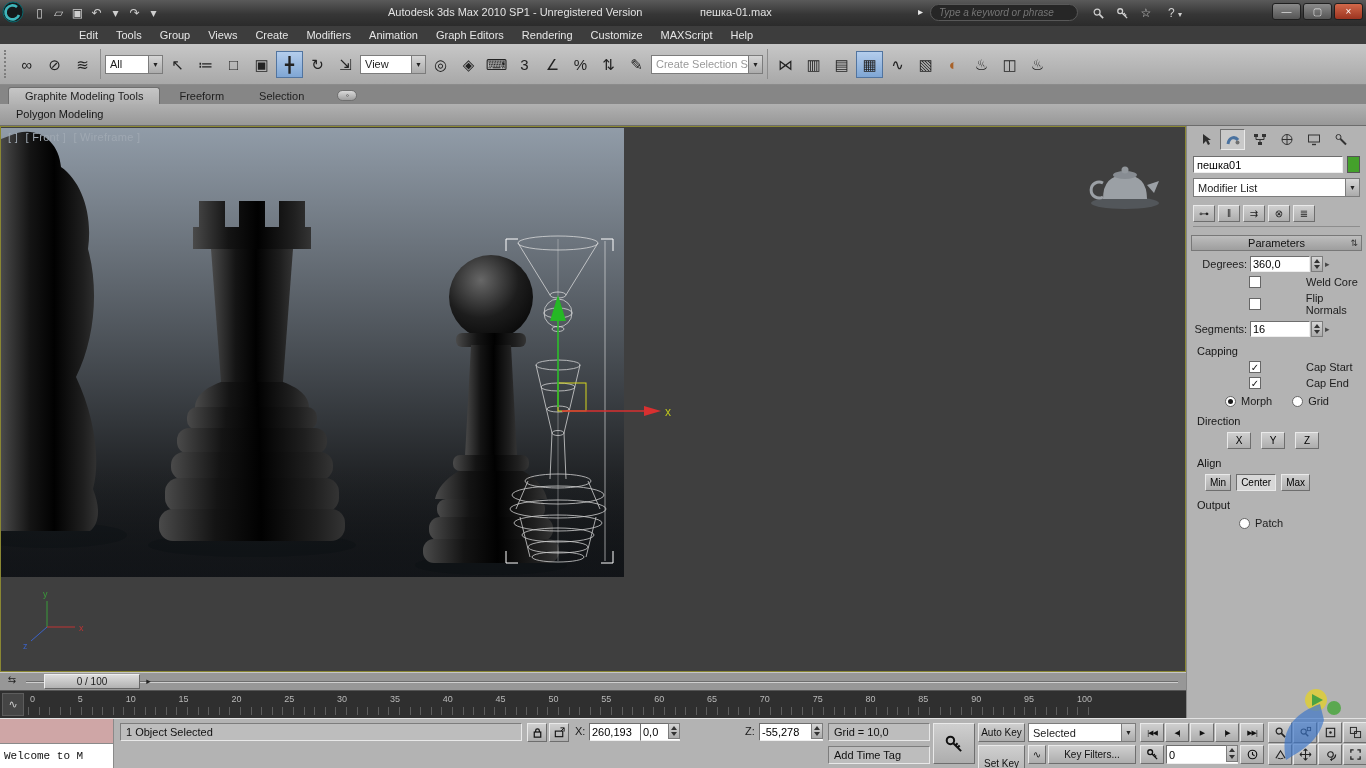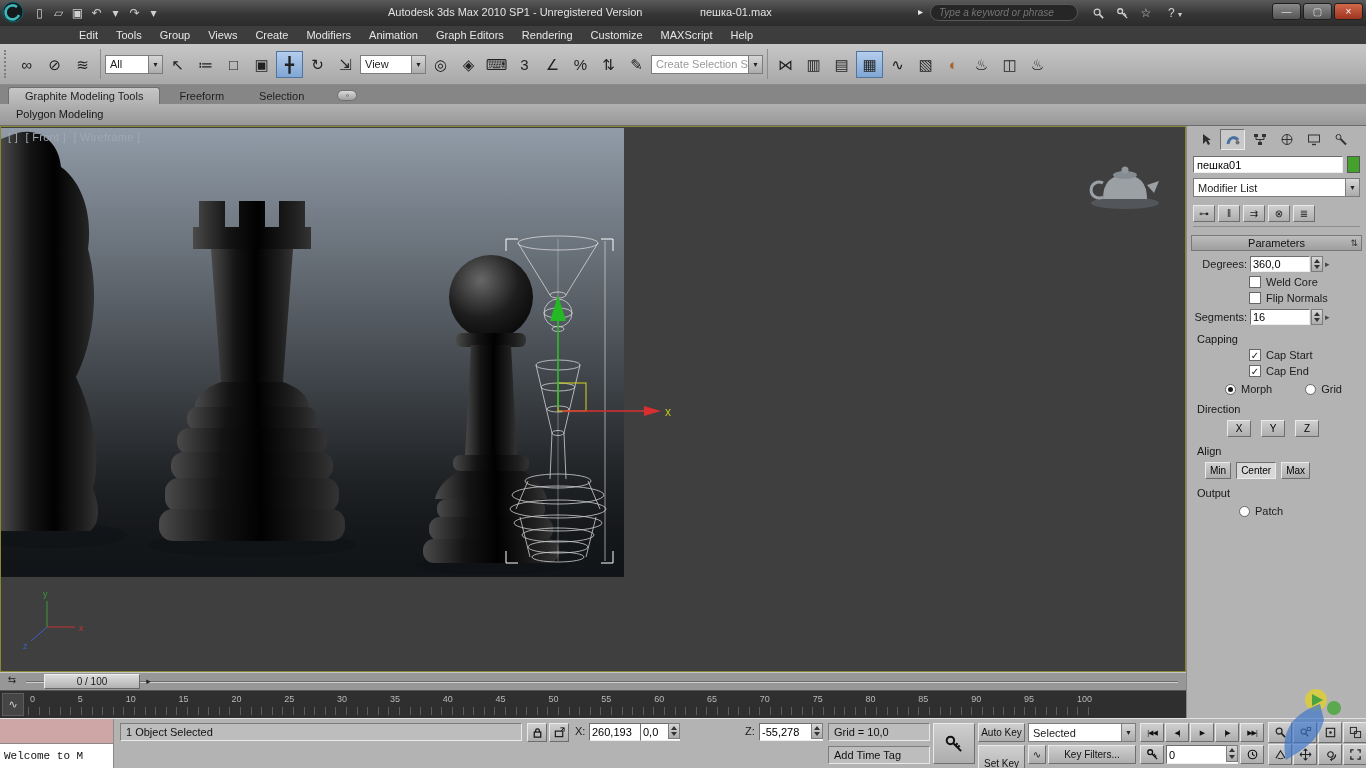--- a/index.html
+++ b/index.html
@@ -89,23 +89,23 @@
   .rollout .scr { position:absolute; right:3px; top:0; font-size:9px; color:#333; }
   .prow { display:flex; align-items:center; margin:5px 0 0 2px; }
   .plabel { width:58px; text-align:right; margin-right:3px; }
   .pfield { position:relative; width:60px; height:16px; background:#fff; border:1px solid; border-color:#6e6e6e #eee #eee #6e6e6e; }
   .pfield input { width:100%; height:100%; border:none; padding:0 2px; background:transparent; }
   .pspin { position:relative; width:12px; height:16px; background:linear-gradient(#d6d6d6,#ababab); border:1px solid #7c7c7c; margin-left:1px; }
   .sp-up, .sp-dn { position:absolute; left:2px; width:0; height:0; border-left:3px solid transparent; border-right:3px solid transparent; }
   .sp-up { top:2px; border-bottom:4px solid #333; }
   .sp-dn { bottom:2px; border-top:4px solid #333; }
   .pfly { margin-left:2px; font-size:9px; color:#444; }
-  .cbrow { display:flex; align-items:center; margin:4px 0 0 62px; }
+  .cbrow { display:flex; align-items:center; margin:4px 0 0 62px;gap:40px; }
   .cb { width:12px; height:12px; background:#fff; border:1px solid #666; font-size:10px; line-height:11px; text-align:center; color:#111; margin-right:5px; }
-  .radiorow { display:flex; gap:33px; margin:6px 0 0 38px; }
+  .radiorow { display:flex; gap:20px; margin:6px 0 0 38px; }
   .radio-item { display:flex; align-items:center; gap:5px; }
   .radio { width:11px; height:11px; border-radius:50%; background:#fff; border:1px solid #666; position:relative; }
   .radio.on::after { content:""; position:absolute; left:2px; top:2px; width:5px; height:5px; border-radius:50%; background:#1a1a1a; }
   .pgroup { margin:8px 0 0 10px; color:#161616; }
   .btnrow { display:flex; gap:10px; margin:5px 0 0 40px; }
   .btnrow2 { display:flex; gap:5px; margin:5px 0 0 18px; }
   .pbtn { min-width:24px; height:17px; padding:0 4px; background:linear-gradient(#cfcfcf,#adadad);
     border:1px solid; border-color:#e9e9e9 #6e6e6e #6e6e6e #e9e9e9; font-size:10px; }
   .pbtn.pressed { background:#d8d8d8; border-color:#6e6e6e #e9e9e9 #e9e9e9 #6e6e6e; }
 

